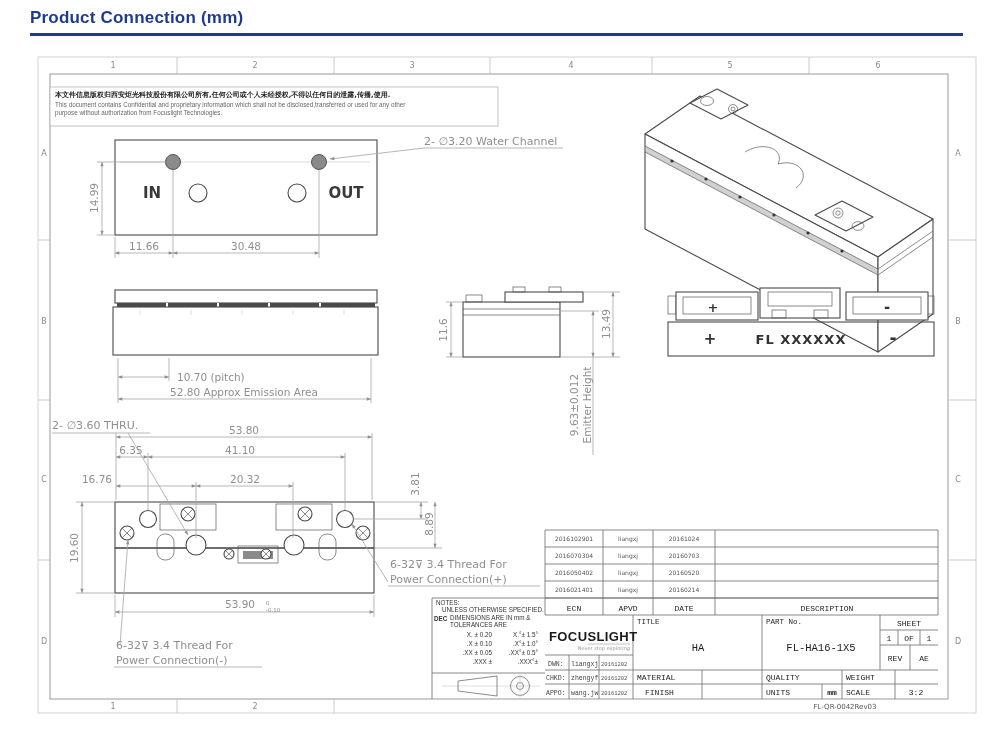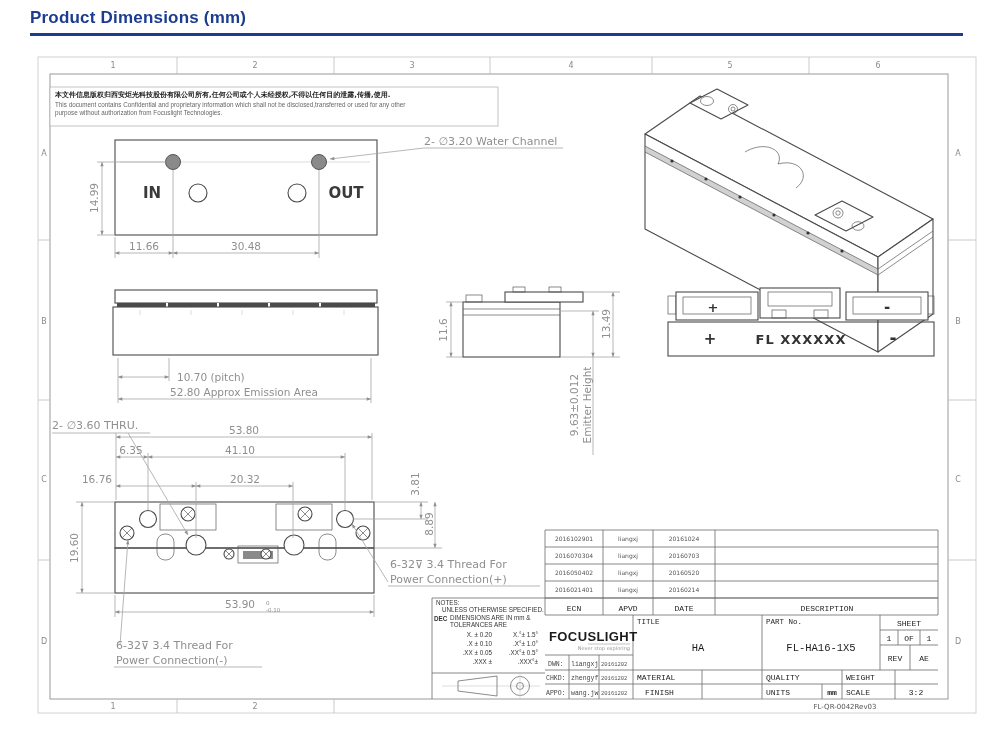--- a/index.html
+++ b/index.html
@@ -25,21 +25,21 @@
   .m5{font-size:5.5px;} .m6{font-size:6.5px;fill:#444;} .m7{font-size:7.5px;} .m8{font-size:8px;}
   .m10{font-size:10.5px;}
   .notes{font-family:"Liberation Sans",sans-serif;font-size:6.3px;fill:#333;}
   .big{font-weight:bold;fill:#333;}
   .tbl{stroke:#6a6a6a;stroke-width:.8;fill:none;}
 </style>
 </head>
 <body>
 
 <div id="page">
-  <div id="page-title">Product Dimensions (mm)</div>
+  <div id="page-title">Product Connection (mm)</div>
   <div id="title-rule"></div>
 
   <svg width="993" height="744" viewBox="0 0 993 744">
     <defs>
       <marker id="ar" viewBox="0 0 10 10" refX="9.5" refY="5" markerWidth="8" markerHeight="6" orient="auto-start-reverse">
           <path d="M0.5,1.5 L9.5,5 L0.5,8.5 Z" fill="#8f8f8f"></path>
         </marker>
     </defs>
 
     <g>

